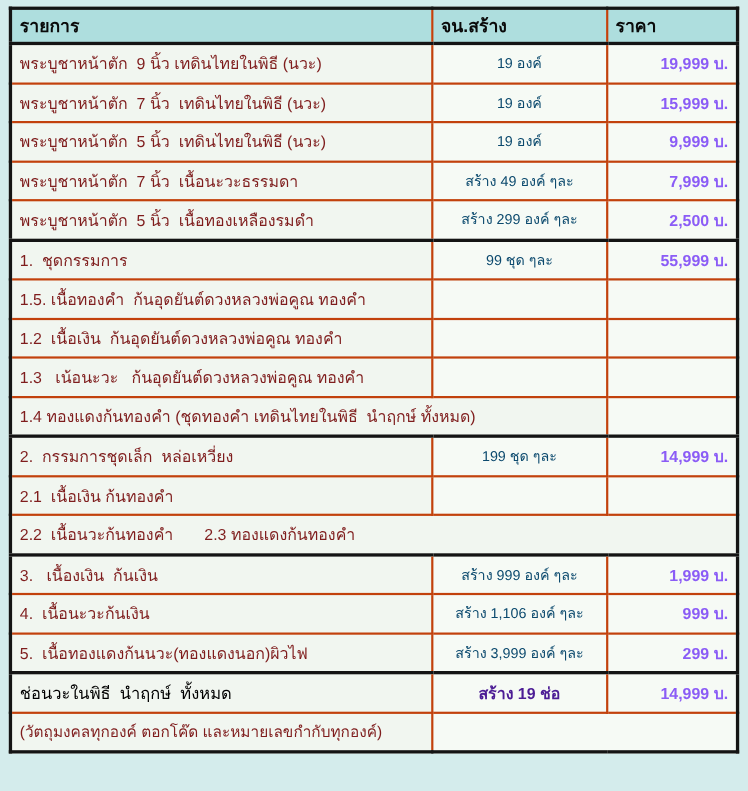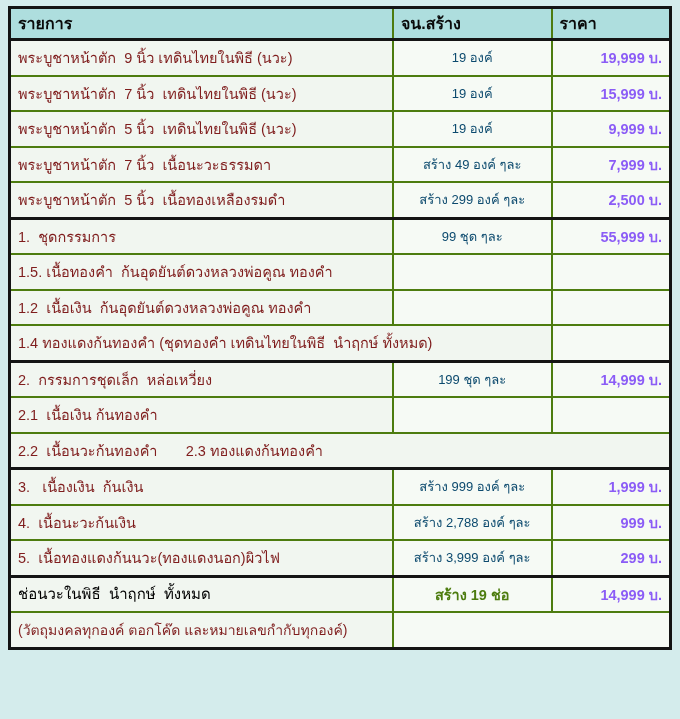--- a/index.html
+++ b/index.html
@@ -22,21 +22,21 @@
     width: 664px;
     margin: 6px 0 0 8px;
     border: 3px solid #141414;
     background: #f3f8f2;
   }
   col.c-item  { width: 58%; }
   col.c-qty   { width: 24%; }
   col.c-price { width: 18%; }
 
   th, td {
-    border: 2px solid #4d7c0f;
+    border: 2px solid #c2410c;
     padding: 2px 7px;
     overflow: hidden;
     vertical-align: middle;
   }
   thead th {
     background: #aedede;
     color: #0a0a0a;
     font-size: 16px;
     font-weight: bold;
     text-align: left;
@@ -61,21 +61,21 @@
   td.price {
     font-size: 14.5px;
     font-weight: bold;
     color: #8b5cf6;
     text-align: right;
     background: #f6faf5;
     white-space: nowrap;
   }
   tr.section-start td { border-top: 3px solid #141414; }
   tr.bold-row td.item { font-weight: normal; font-size: 15px; color: #000; }
-  tr.bold-row td.qty  { font-weight: bold; font-size: 14.5px; color: #4d7c0f; }
+  tr.bold-row td.qty  { font-weight: bold; font-size: 14.5px; color: #4c1d95; }
   tr.note-row td.item { font-size: 14px; }
 </style>
 </head>
 <body>
 
 <div class="page">
   <table class="price-table">
     <colgroup>
       <col class="c-item">
         <col class="c-qty">
@@ -123,20 +123,25 @@
         <td class="item">1.5. เนื้อทองคำ  ก้นอุดยันต์ดวงหลวงพ่อคูณ ทองคำ</td>
         <td class="qty"></td>
         <td class="price"></td>
       </tr>
       <tr>
         <td class="item">1.2  เนื้อเงิน  ก้นอุดยันต์ดวงหลวงพ่อคูณ ทองคำ</td>
         <td class="qty"></td>
         <td class="price"></td>
       </tr>
       <tr>
+        <td class="item">1.3   เน้อนะวะ   ก้นอุดยันต์ดวงหลวงพ่อคูณ ทองคำ</td>
+        <td class="qty"></td>
+        <td class="price"></td>
+      </tr>
+      <tr>
         <td class="item" colspan="2">1.4 ทองแดงก้นทองคำ (ชุดทองคำ เทดินไทยในพิธี  นำฤกษ์ ทั้งหมด)</td>
         <td class="price"></td>
       </tr>
       <tr class="section-start">
         <td class="item">2.  กรรมการชุดเล็ก  หล่อเหวี่ยง</td>
         <td class="qty">199 ชุด ๆละ</td>
         <td class="price">14,999 บ.</td>
       </tr>
       <tr>
         <td class="item">2.1  เนื้อเงิน ก้นทองคำ</td>
@@ -146,21 +151,21 @@
       <tr>
         <td class="item" colspan="3">2.2  เนื้อนวะก้นทองคำ       2.3 ทองแดงก้นทองคำ</td>
       </tr>
       <tr class="section-start">
         <td class="item">3.   เนื้องเงิน  ก้นเงิน</td>
         <td class="qty">สร้าง 999 องค์ ๆละ</td>
         <td class="price">1,999 บ.</td>
       </tr>
       <tr>
         <td class="item">4.  เนื้อนะวะก้นเงิน</td>
-        <td class="qty">สร้าง 2,788 องค์ ๆละ</td>
+        <td class="qty">สร้าง 1,106 องค์ ๆละ</td>
         <td class="price">999 บ.</td>
       </tr>
       <tr>
         <td class="item">5.  เนื้อทองแดงก้นนวะ(ทองแดงนอก)ผิวไฟ</td>
         <td class="qty">สร้าง 3,999 องค์ ๆละ</td>
         <td class="price">299 บ.</td>
       </tr>
       <tr class="section-start bold-row">
         <td class="item">ช่อนวะในพิธี  นำฤกษ์  ทั้งหมด</td>
         <td class="qty">สร้าง 19 ช่อ</td>

